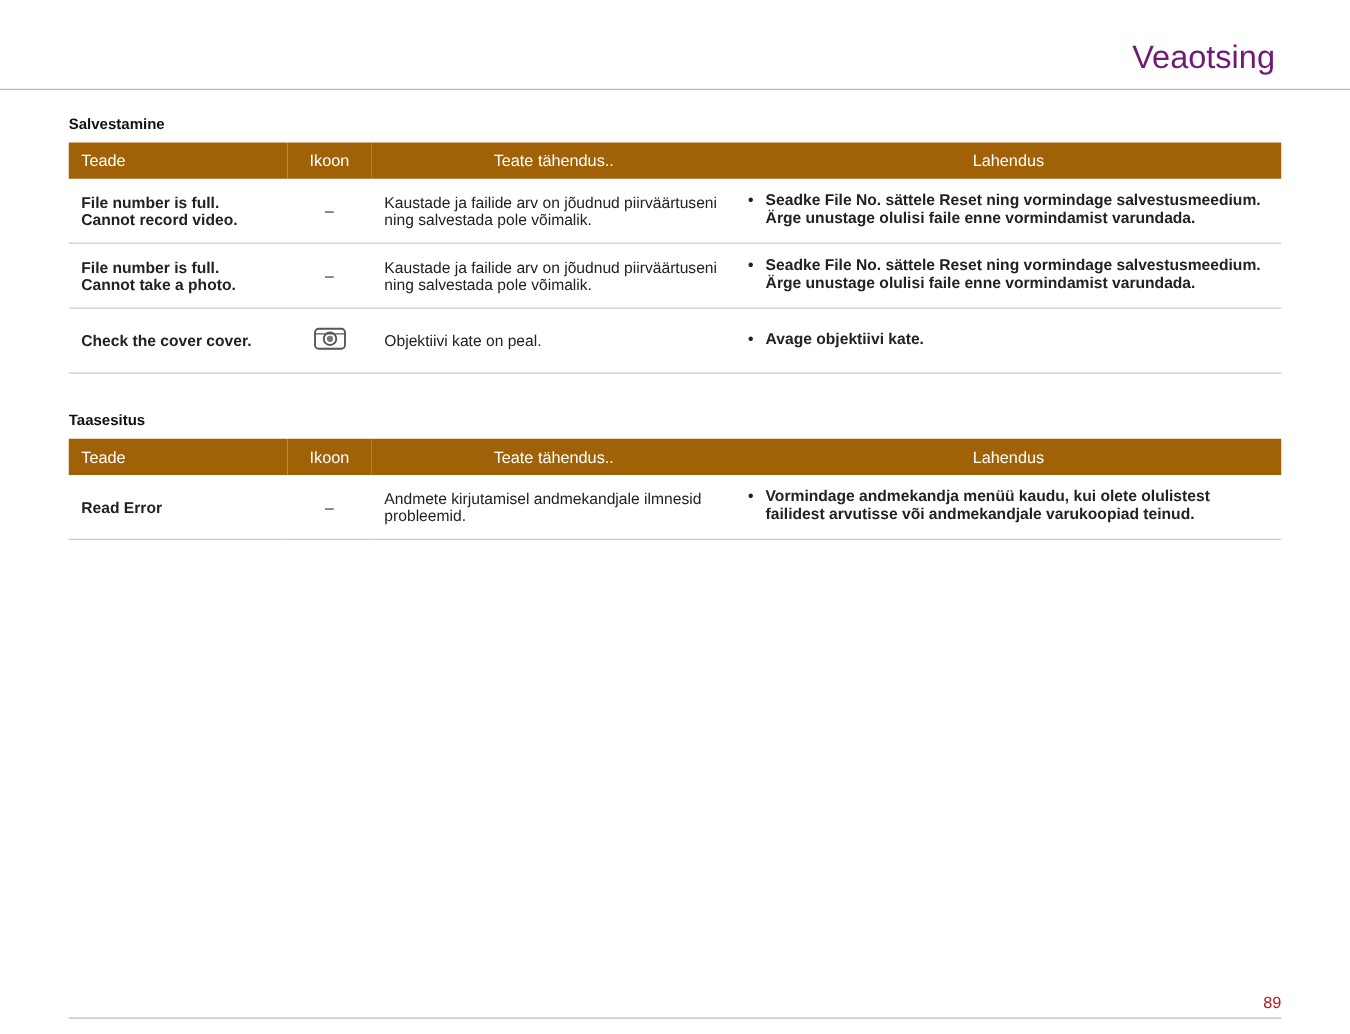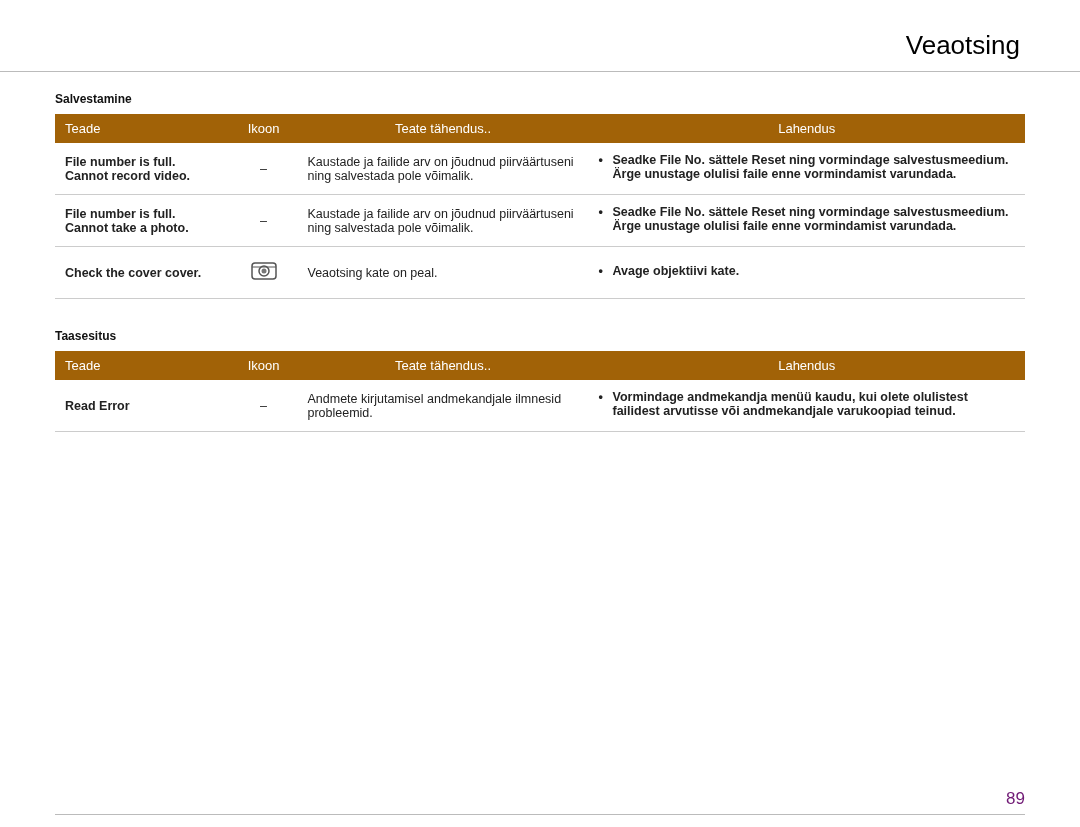--- a/index.html
+++ b/index.html
@@ -10,21 +10,21 @@
       font-size: 13px;
       width: 1080px;
       min-height: 827px;
       position: relative;
     }
 
     .page-title {
       text-align: right;
       font-size: 26px;
       font-weight: normal;
-      color: #000000;
+      color: #701a75;
       padding: 30px 60px 10px 60px;
       border-bottom: 1px solid #bbb;
       margin-bottom: 20px;
     }
 
     .content {
       padding: 0 55px;
     }
 
     .section-title {
@@ -110,22 +110,22 @@
 
     .lens-icon svg {
       width: 28px;
       height: 28px;
     }
 
     .page-number {
       position: absolute;
       bottom: 18px;
       right: 55px;
-      font-size: 17px;
-      color: #701a75;
+      font-size: 13px;
+      color: #b91c1c;
     }
 
     .bottom-line {
       position: absolute;
       bottom: 12px;
       left: 55px;
       right: 55px;
       height: 1px;
       background: #bbb;
     }
@@ -174,21 +174,21 @@
           <td>
             <span class="lens-icon">
               <svg viewBox="0 0 28 28" xmlns="http://www.w3.org/2000/svg">
                 <rect x="2" y="6" width="24" height="16" rx="3" ry="3" fill="none" stroke="#555" stroke-width="1.5"></rect>
                 <circle cx="14" cy="14" r="5" fill="none" stroke="#555" stroke-width="1.5"></circle>
                 <circle cx="14" cy="14" r="2.5" fill="#777"></circle>
                 <line x1="2" y1="10" x2="26" y2="10" stroke="#555" stroke-width="1"></line>
               </svg>
             </span>
           </td>
-          <td>Veaotsing kate on peal.</td>
+          <td>Objektiivi kate on peal.</td>
           <td>
             <ul class="bullet-list">
               <li>Avage objektiivi kate.</li>
             </ul>
           </td>
         </tr>
       </tbody>
     </table>
   </div>
 

